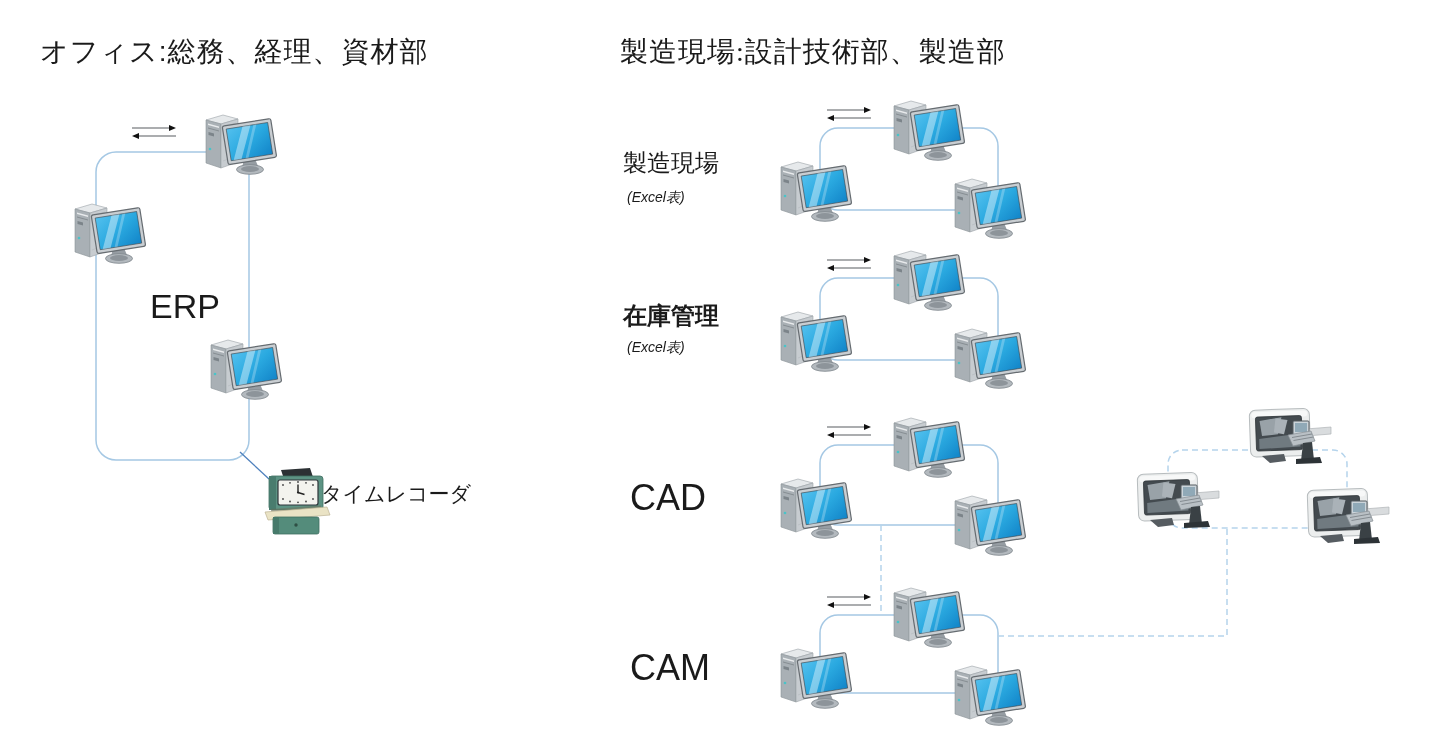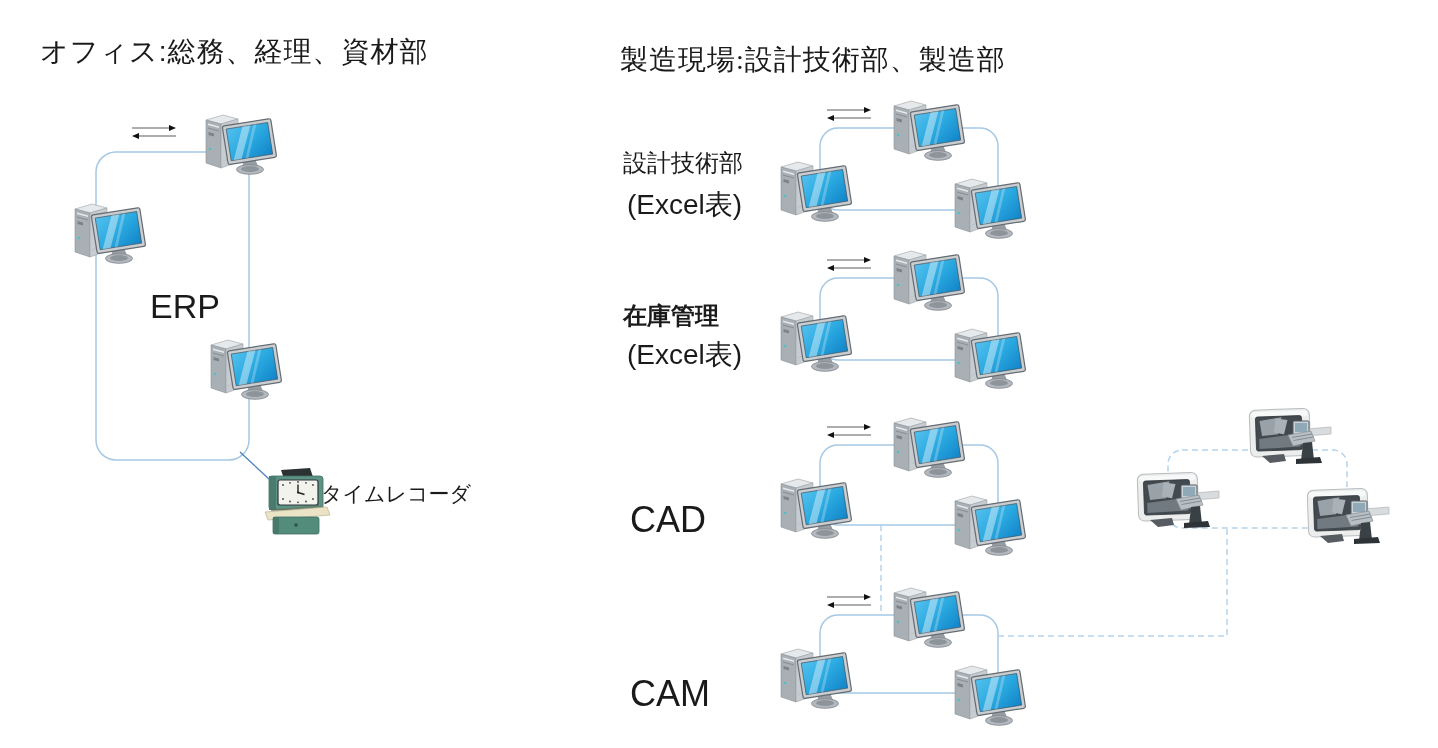--- a/index.html
+++ b/index.html
@@ -6,21 +6,21 @@
   .canvas{
     position:relative;width:1438px;height:748px;background:#ffffff;
     font-family:"Liberation Sans","DejaVu Sans",sans-serif;color:#1a1a1a;overflow:hidden;
   }
   .lines{position:absolute;left:0;top:0;width:1438px;height:748px;}
   .node{position:absolute;}
   .node svg{display:block;}
   .label{position:absolute;line-height:1.15;white-space:nowrap;color:#1a1a1a;}
   .title{font-size:28px;letter-spacing:1px;}
   .grp{font-size:24px;}
-  .sub{font-size:28px;}
+  .sub{font-size:14px;font-style:italic;}
   .latin{font-size:34px;}
   .latin-lg{font-size:36px;}
   .mach-title{font-size:27px;letter-spacing:1px;}
   .rec{font-size:21px;font-family:Liberation Serif, serif;}
   .defs{position:absolute;width:0;height:0;overflow:hidden;}
 </style>
 </head>
 <body>
 
 <svg class="defs" aria-hidden="true">
@@ -123,21 +123,21 @@
     <rect x="820" y="278" width="178" height="82" rx="18" fill="none" stroke="#a5c8e4" stroke-width="1.5"></rect>
     <rect x="820" y="445" width="178" height="80" rx="18" fill="none" stroke="#a5c8e4" stroke-width="1.5"></rect>
     <rect x="820" y="615" width="178" height="78" rx="18" fill="none" stroke="#a5c8e4" stroke-width="1.5"></rect>
 
     <path d="M881,525 L881,615" fill="none" stroke="#b5d4ec" stroke-width="1.5" stroke-dasharray="6 4"></path>
     <path d="M998,636 L1227,636 L1227,528" fill="none" stroke="#b5d4ec" stroke-width="1.5" stroke-dasharray="6 4"></path>
     <rect x="1168" y="450" width="179" height="78" rx="14" fill="none" stroke="#b5d4ec" stroke-width="1.5" stroke-dasharray="6 4"></rect>
   </svg>
 
   <div class="label title" style="left:40px;top:36px;">オフィス:総務、経理、資材部</div>
-  <div class="label title" style="left:620px;top:44px;font-family:Liberation Serif, serif;">製造現場:設計技術部、製造部</div>
+  <div class="label title" style="left:620px;top:36px;font-family:Liberation Serif, serif;">製造現場:設計技術部、製造部</div>
 
   <div class="node" style="left:131px;top:124px;">
       <svg width="46" height="16">
         <use href="#arrows-icon"></use>
       </svg>
     </div>
   <div class="node" style="left:198px;top:111px;">
       <svg width="82" height="66">
         <use href="#pc-icon"></use>
       </svg>
@@ -153,21 +153,21 @@
       </svg>
     </div>
   <div class="label latin" style="left:150px;top:287px;text-align:right;">ERP</div>
   <div class="node" style="left:259px;top:468px;">
       <svg width="78" height="68">
         <use href="#recorder-icon"></use>
       </svg>
     </div>
   <div class="label rec" style="left:321px;top:482px;">タイムレコーダ</div>
 
-  <div class="label grp" style="left:623px;top:149px;">設計技術部</div>
+  <div class="label grp" style="left:623px;top:149px;">製造現場</div>
   <div class="label sub" style="left:627px;top:189px;">(Excel表)</div>
   <div class="node" style="left:826px;top:106px;">
       <svg width="46" height="16">
         <use href="#arrows-icon"></use>
       </svg>
     </div>
   <div class="node" style="left:886px;top:97px;">
       <svg width="82" height="66">
         <use href="#pc-icon"></use>
       </svg>
@@ -199,21 +199,21 @@
       <svg width="82" height="66">
         <use href="#pc-icon"></use>
       </svg>
     </div>
   <div class="node" style="left:947px;top:325px;">
       <svg width="82" height="66">
         <use href="#pc-icon"></use>
       </svg>
     </div>
 
-  <div class="label latin-lg" style="left:630px;top:477px;margin-top:22px;">CAD</div>
+  <div class="label latin-lg" style="left:630px;top:477px;">CAD</div>
   <div class="node" style="left:826px;top:423px;">
       <svg width="46" height="16">
         <use href="#arrows-icon"></use>
       </svg>
     </div>
   <div class="node" style="left:886px;top:414px;">
       <svg width="82" height="66">
         <use href="#pc-icon"></use>
       </svg>
     </div>
@@ -221,21 +221,21 @@
       <svg width="82" height="66">
         <use href="#pc-icon"></use>
       </svg>
     </div>
   <div class="node" style="left:947px;top:492px;">
       <svg width="82" height="66">
         <use href="#pc-icon"></use>
       </svg>
     </div>
 
-  <div class="label latin-lg" style="left:630px;top:673px;">CAM</div>
+  <div class="label latin-lg" style="left:630px;top:647px;">CAM</div>
   <div class="node" style="left:826px;top:593px;">
       <svg width="46" height="16">
         <use href="#arrows-icon"></use>
       </svg>
     </div>
   <div class="node" style="left:886px;top:584px;">
       <svg width="82" height="66">
         <use href="#pc-icon"></use>
       </svg>
     </div>

